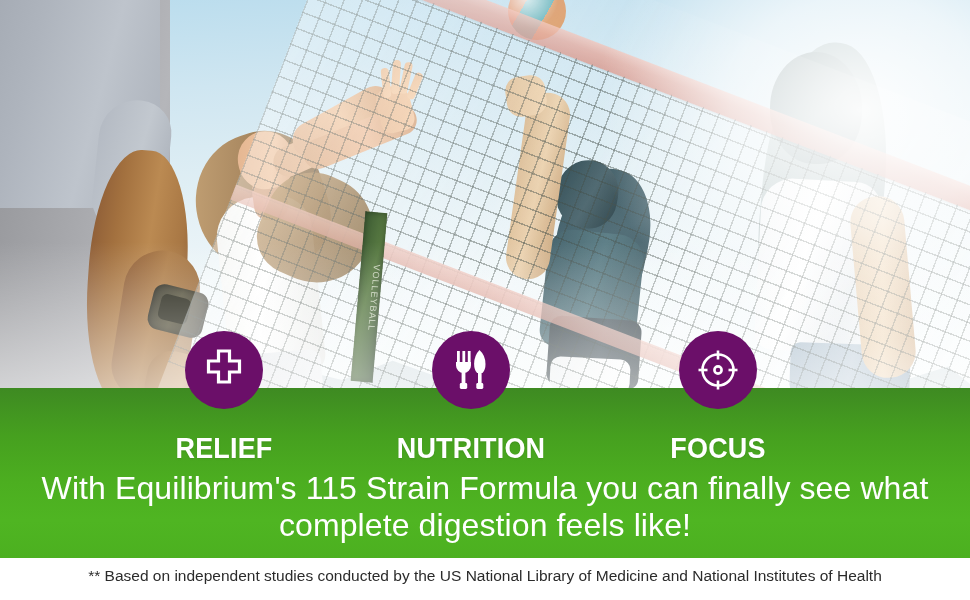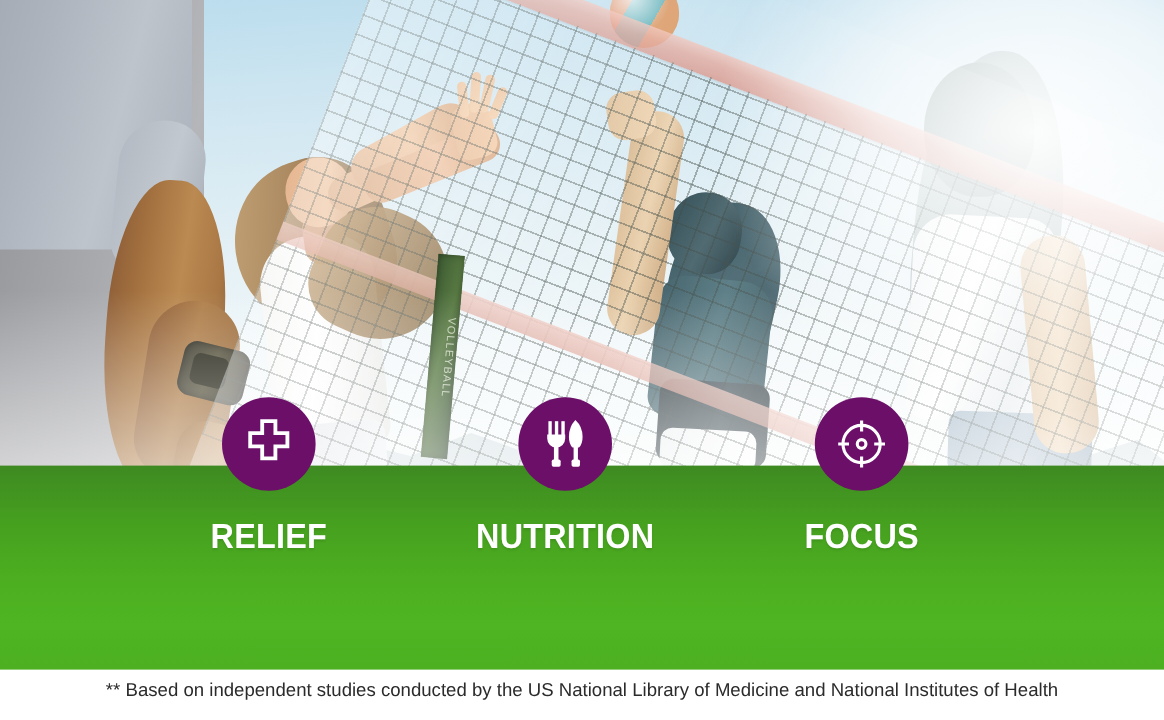--- a/index.html
+++ b/index.html
@@ -412,16 +412,20 @@
         <path d="M34.5 24 h9"></path>
         <circle cx="24" cy="24" r="3.6"></circle>
       </g>
     </svg>
   </div>
 
   <div class="feat-label l1">RELIEF</div>
   <div class="feat-label l2">NUTRITION</div>
   <div class="feat-label l3">FOCUS</div>
 
+  <div id="headline">
+    <span class="ln">With Equilibrium's 115 Strain Formula you can finally see what</span>
+    <span class="ln">complete digestion feels like!</span>
+  </div>
 
   <div id="footnote">** Based on independent studies conducted by the US National Library of Medicine and National Institutes of Health</div>
 
 </div>
 
 </body></html>

